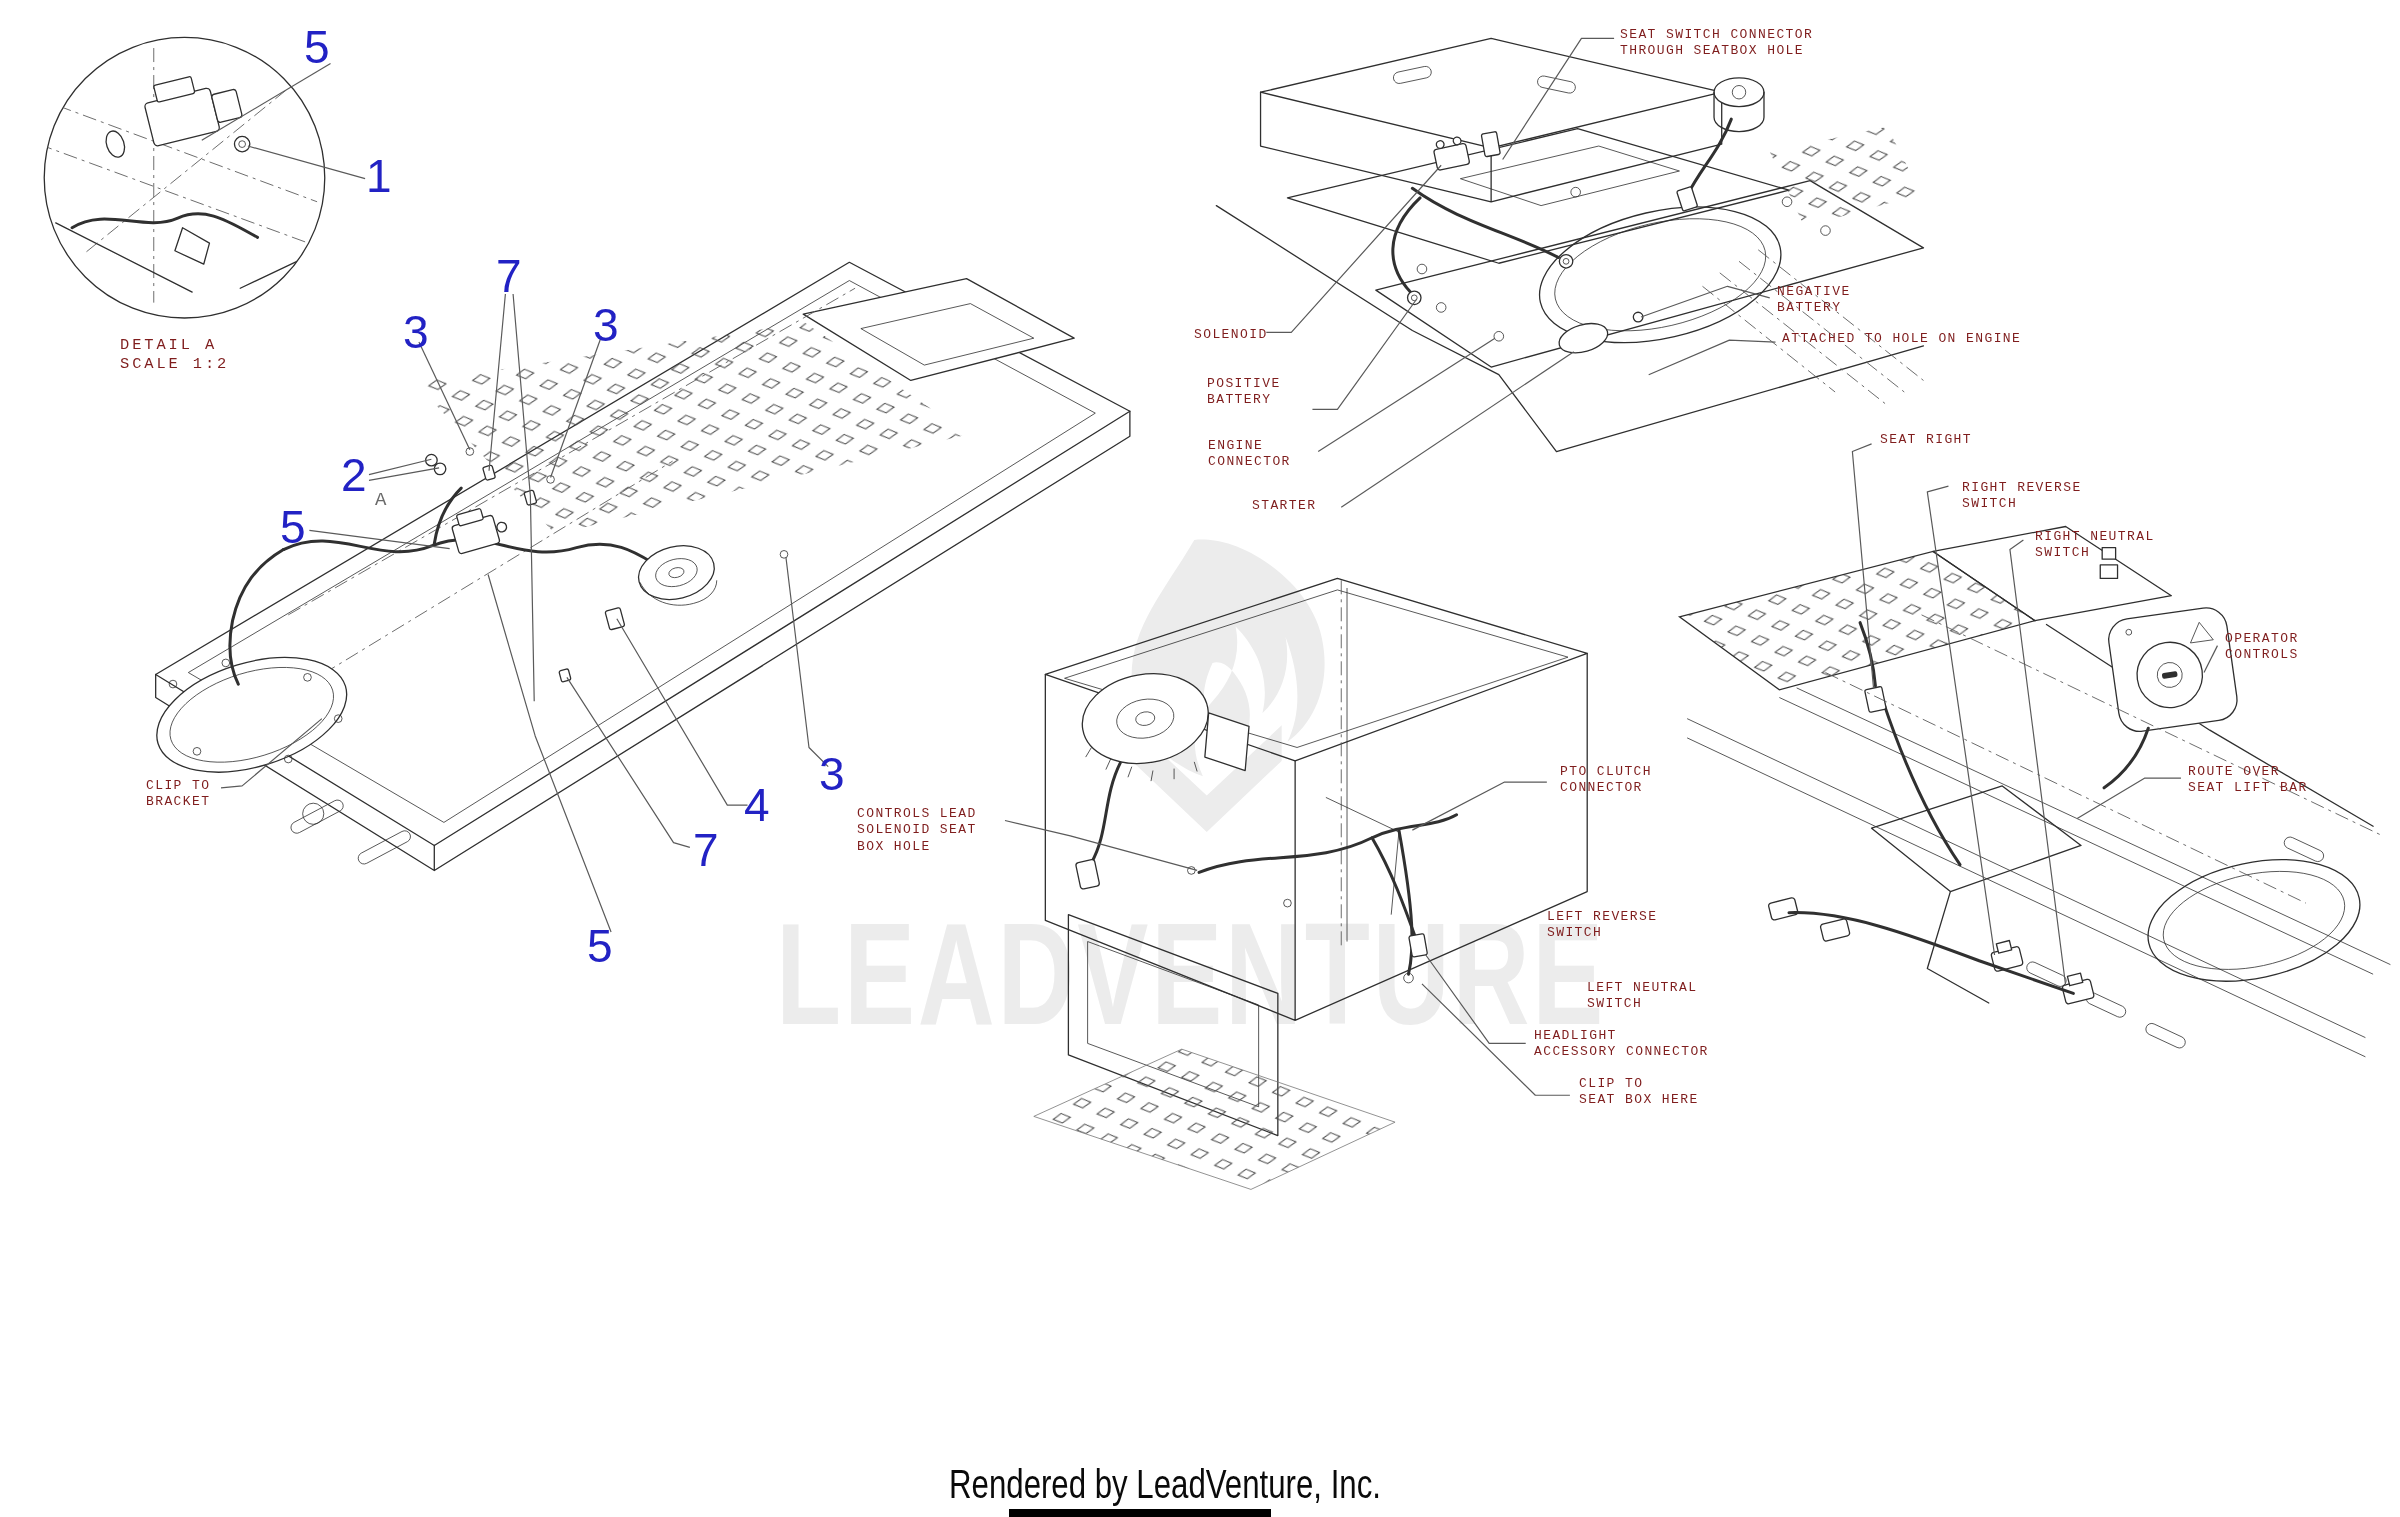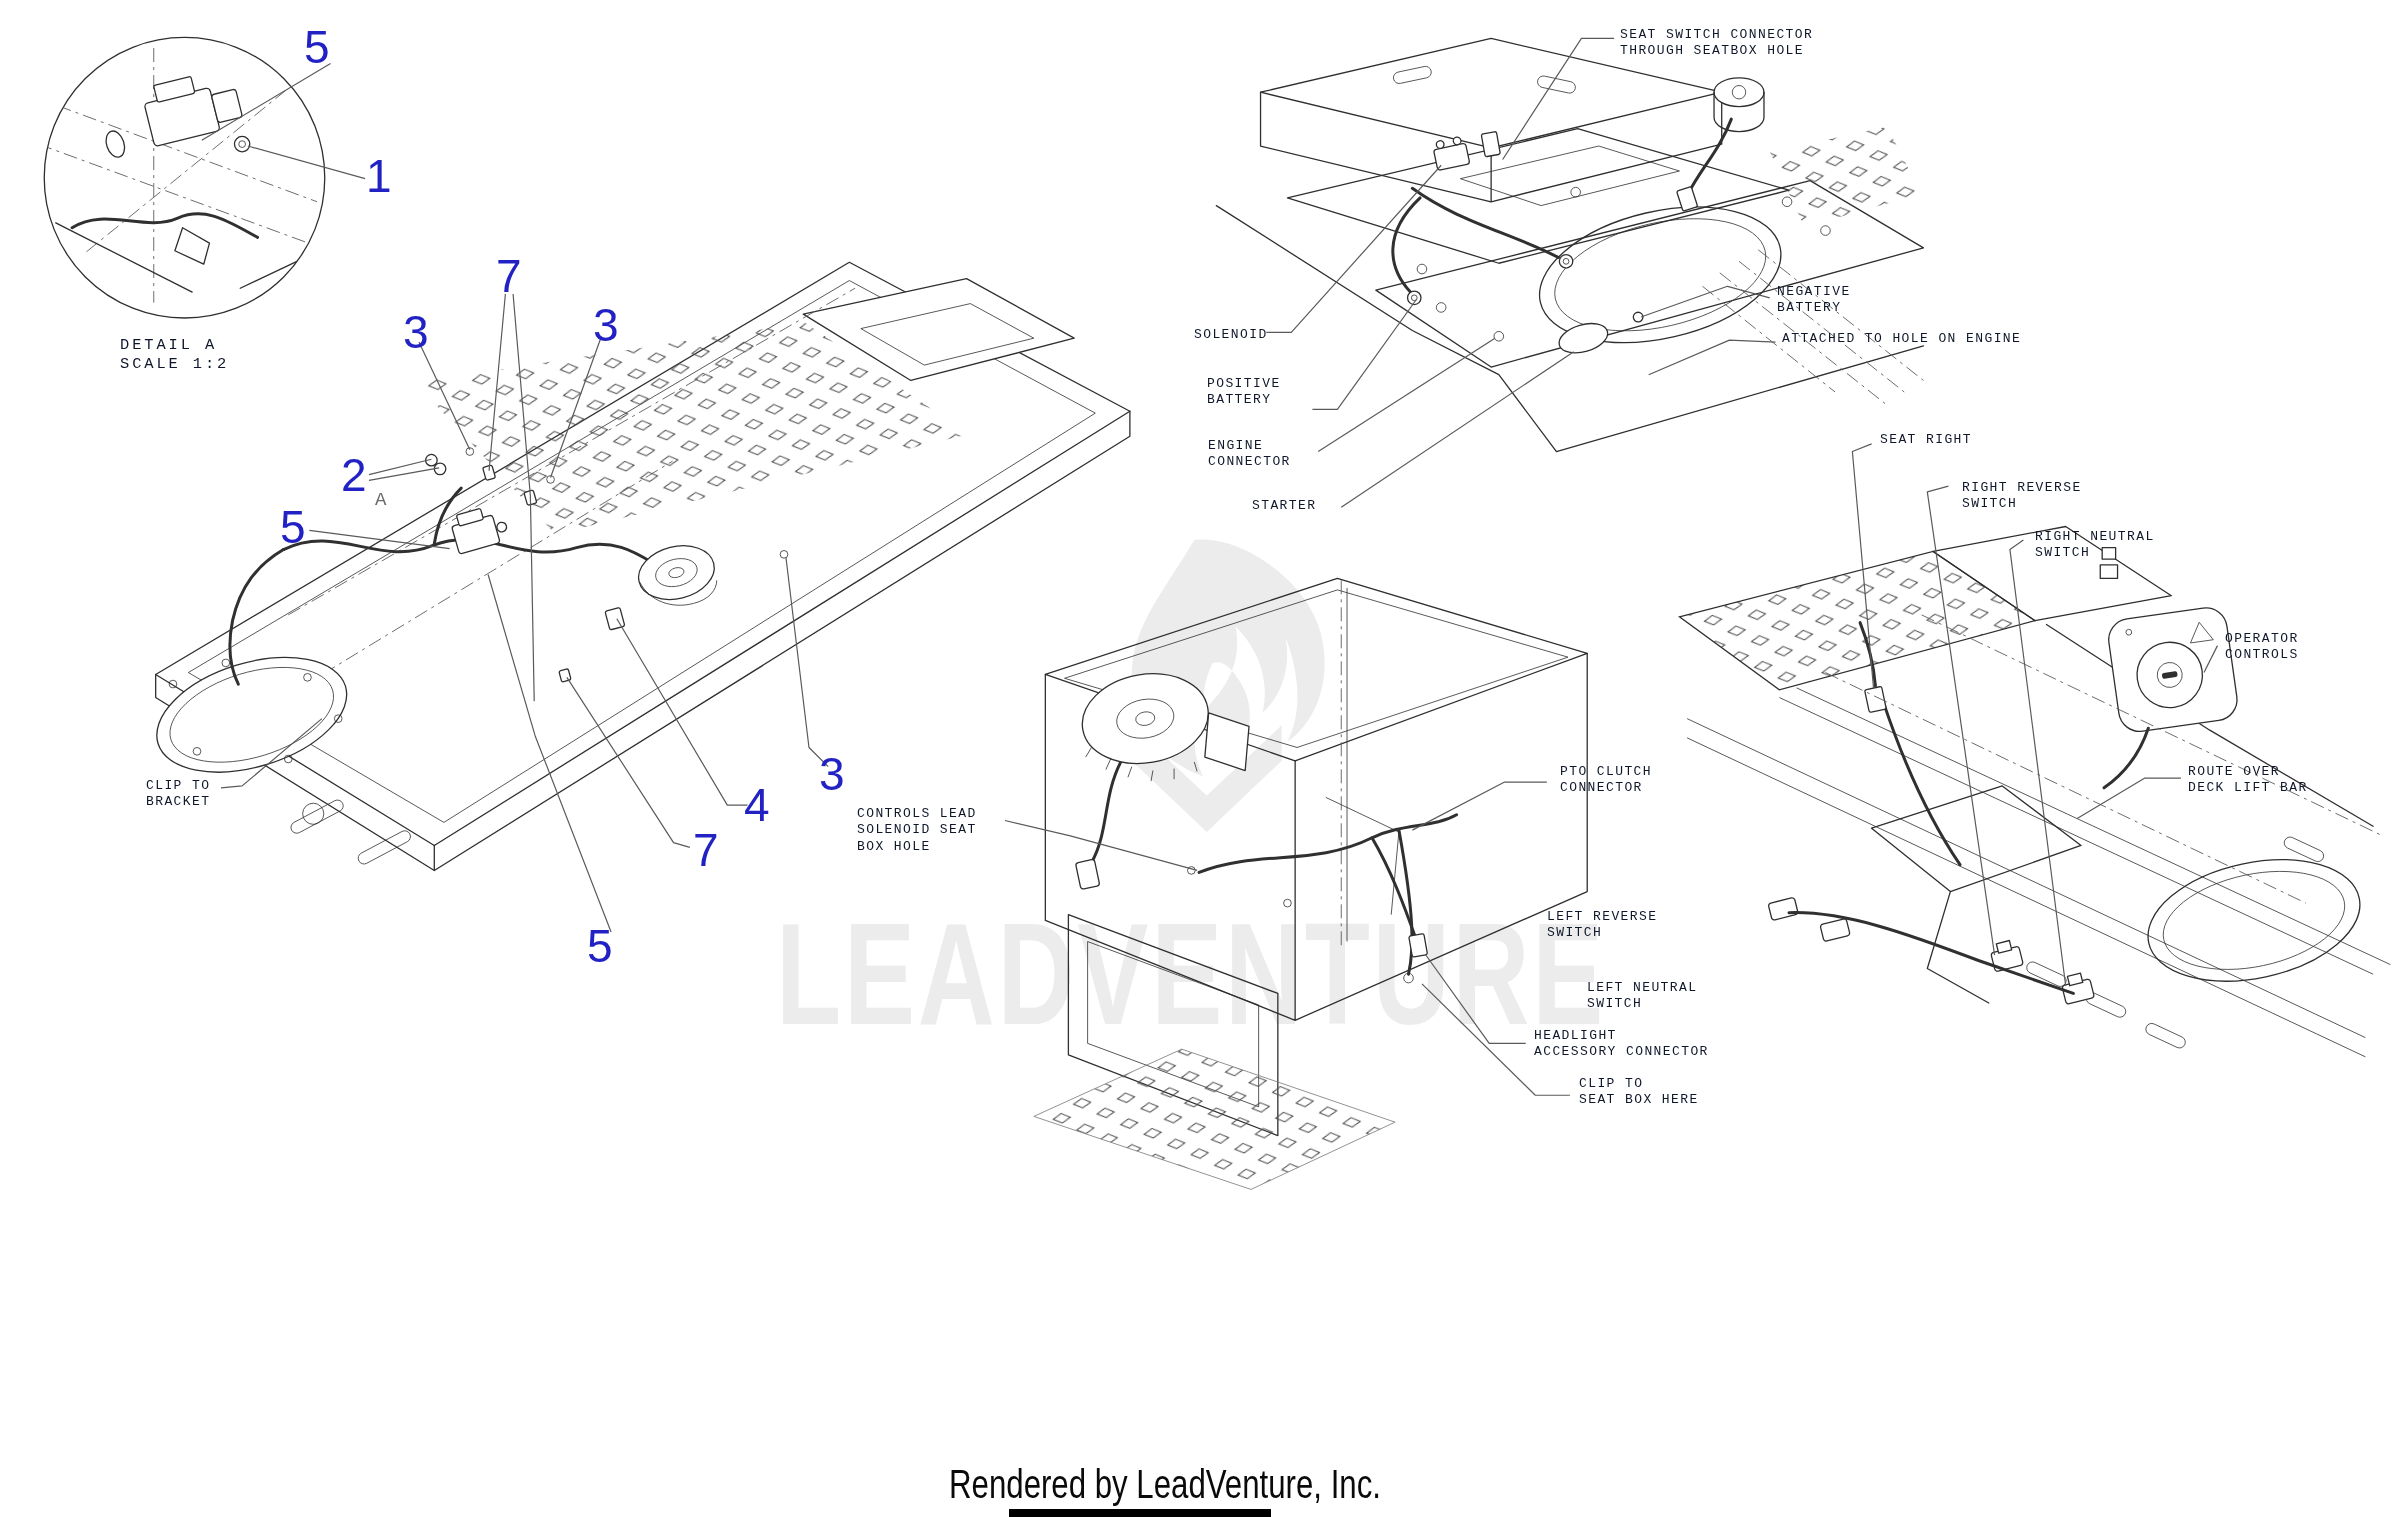--- a/index.html
+++ b/index.html
@@ -9,21 +9,21 @@
   }
   
   .wm-text{
     position:absolute;left:776px;top:903px;font-size:144px;font-weight:bold;
     letter-spacing:3.8px;color:#ececec;line-height:1;white-space:nowrap;
     transform:scaleX(0.74);transform-origin:left top;user-select:none;
   }
   
   .cad-label{
     position:absolute;font-family:"Liberation Mono",monospace;font-size:13px;
-    letter-spacing:1.4px;line-height:16.3px;color:#0f172a;white-space:nowrap;
+    letter-spacing:1.4px;line-height:16.3px;color:#7f1d1d;white-space:nowrap;
   }
   .detail-title{
     font-size:15.4px;letter-spacing:2.9px;line-height:19px;text-align:left;width:134px;
   }
   .detail-marker{font-size:19px;color:#6a6a6a;letter-spacing:0;}
   
   .callout{
     position:absolute;font-family:"Liberation Sans",sans-serif;font-size:46px;
     color:#2222c4;line-height:1;cursor:pointer;
   }
@@ -319,21 +319,21 @@
   <div class="cad-label" style="left:2035px;top:529px">
     <div>RIGHT NEUTRAL</div>
       <div>SWITCH</div>
   </div>
   <div class="cad-label" style="left:2225px;top:631px">
     <div>OPERATOR</div>
       <div>CONTROLS</div>
   </div>
   <div class="cad-label" style="left:2188px;top:764px">
     <div>ROUTE OVER</div>
-      <div>DECK LIFT BAR</div>
+      <div>SEAT LIFT BAR</div>
   </div>
   <div class="cad-label" style="left:1547px;top:909px">
     <div>LEFT REVERSE</div>
       <div>SWITCH</div>
   </div>
   <div class="cad-label" style="left:1587px;top:980px">
     <div>LEFT NEUTRAL</div>
       <div>SWITCH</div>
   </div>
   <div class="cad-label" style="left:1534px;top:1028px">

